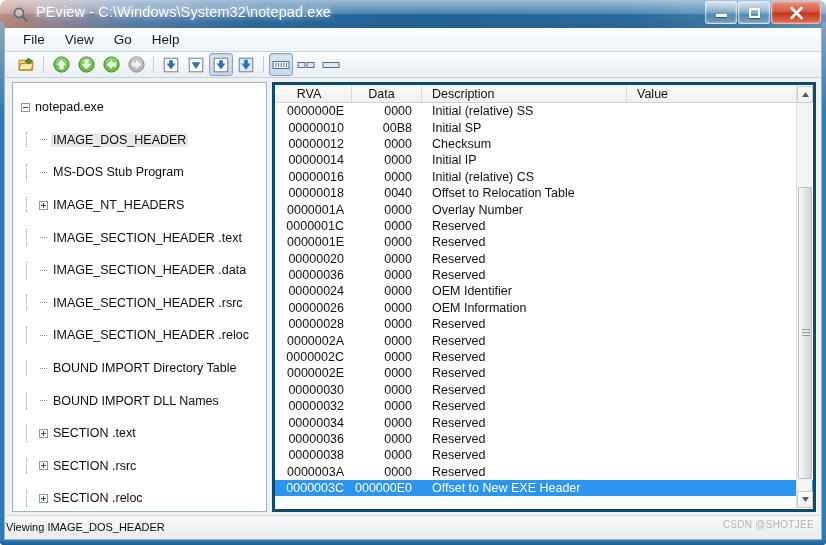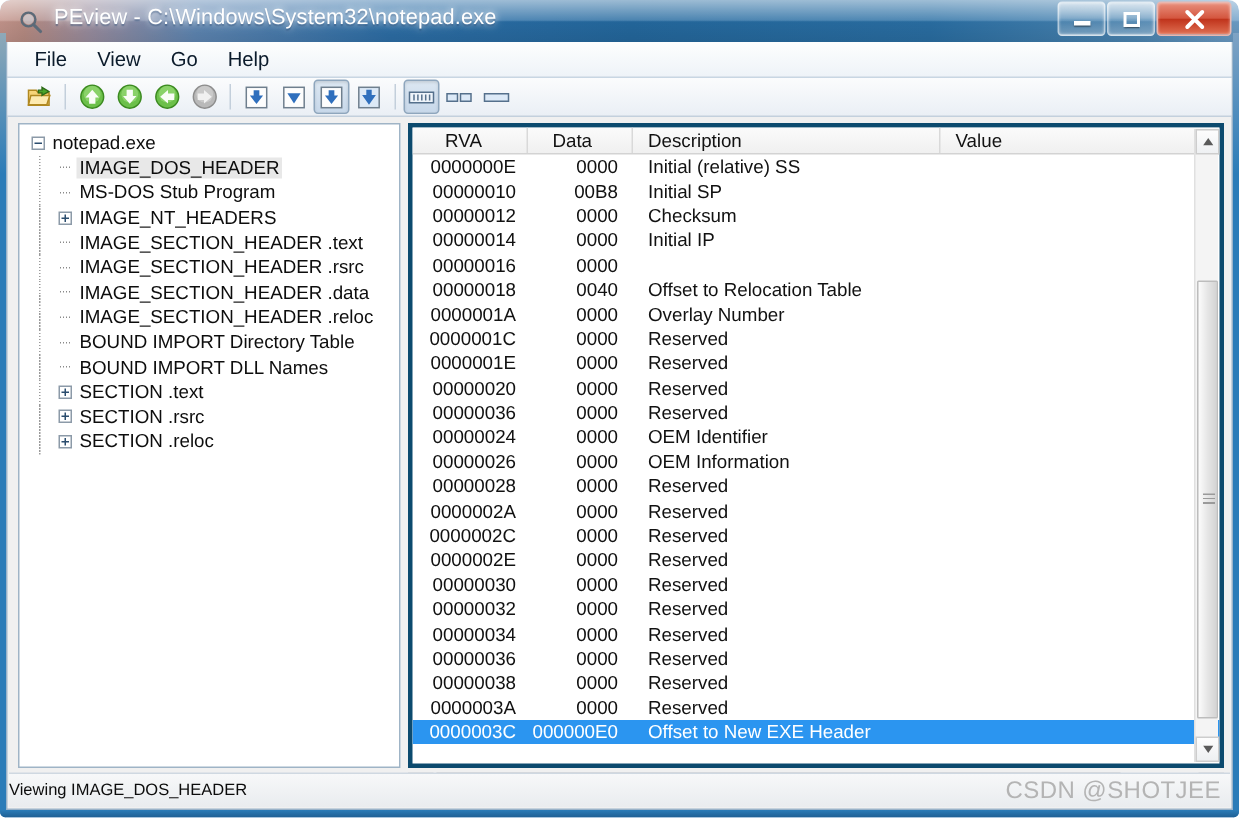--- a/index.html
+++ b/index.html
@@ -145,21 +145,21 @@
   .list-panel {
     position: absolute; left: 267px; top: 54px;
     width: 544px; height: 430px;
     background: #ffffff;
     border: 3px solid #0c4a6e;
     box-sizing: border-box;
     overflow: hidden;
   }
 
   
-  .tree { padding: 4px 0 0 4px; font-size: 12.5px; color: #0d0d0d; }
+  .tree { padding: 16px 0 0 4px; font-size: 12.5px; color: #0d0d0d; }
   .tnode {
     display: flex; align-items: center; height: 16.6px;
     white-space: nowrap; cursor: default;
   }
   .tnode .lbl { padding: 0 2px; }
   .tnode.sel .lbl { background: #e8e8e8; }
   .tbox {
     width: 9px; height: 9px; box-sizing: border-box;
     border: 1px solid #8c9aa8; background: #fff;
     position: relative; margin-right: 3px; flex: 0 0 auto;
@@ -175,21 +175,21 @@
   }
   .tdash::before {
     content:""; position:absolute; left:1px; width:7px; top:4px; height:1px;
     background: repeating-linear-gradient(to right,#8a8a8a 0 1px, transparent 1px 2px);
   }
   .tconn {
     position:absolute; left:0; width:1px; top:0; bottom:0;
     background: repeating-linear-gradient(to bottom,#9a9a9a 0 1px, transparent 1px 2px);
   }
   .indent1 { padding-left: 4px; }
-  .indent2 { padding-left: 22px; position: relative; }
+  .indent2 { padding-left: 22px; position: relative; margin-top: 16px; }
 
   
   .lhead {
     display: flex; height: 17px; align-items: stretch;
     background: linear-gradient(to bottom,#fbfbfb,#f0f0f0);
     border-bottom: 1px solid #d3d3d3;
     font-size: 12.5px; color: #111;
   }
   .lhead .cell {
     display: flex; align-items: center; justify-content: center;
@@ -256,21 +256,21 @@
     background: linear-gradient(to bottom,#f7f8f9,#e9ecef);
     border-top: 1px solid #cfd8e1;
     display: flex; align-items: center;
     box-sizing: border-box;
   }
   .status-text {
     font-size: 11px; color: #0c0c0c; padding-left: 0;
   }
   .watermark {
     position: absolute; right: 6px; top: 3px;
-    font-size: 16px; color: #b4b4b4; letter-spacing: .3px;
+    font-size: 10px; color: #b4b4b4; letter-spacing: .3px;
   }
   svg { display:block; }
 </style>
 </head>
 <body>
 
 <div class="window">
 
   <div class="titlebar">
     <span class="title-icon">
@@ -460,26 +460,26 @@
               <span class="lbl">IMAGE_NT_HEADERS</span>
             </div>
             <div class="tnode indent2">
               <span class="tconn" style="left: 9px;"></span>
               <span class="tdash"></span>
               <span class="lbl">IMAGE_SECTION_HEADER .text</span>
             </div>
             <div class="tnode indent2">
               <span class="tconn" style="left: 9px;"></span>
               <span class="tdash"></span>
+              <span class="lbl">IMAGE_SECTION_HEADER .data</span>
+            </div>
+            <div class="tnode indent2">
+              <span class="tconn" style="left: 9px;"></span>
+              <span class="tdash"></span>
               <span class="lbl">IMAGE_SECTION_HEADER .rsrc</span>
-            </div>
-            <div class="tnode indent2">
-              <span class="tconn" style="left: 9px;"></span>
-              <span class="tdash"></span>
-              <span class="lbl">IMAGE_SECTION_HEADER .data</span>
             </div>
             <div class="tnode indent2">
               <span class="tconn" style="left: 9px;"></span>
               <span class="tdash"></span>
               <span class="lbl">IMAGE_SECTION_HEADER .reloc</span>
             </div>
             <div class="tnode indent2">
               <span class="tconn" style="left: 9px;"></span>
               <span class="tdash"></span>
               <span class="lbl">BOUND IMPORT Directory Table</span>
@@ -536,20 +536,21 @@
           </div>
           <div class="lrow">
             <div class="c c-rva">00000014</div>
             <div class="c c-data">0000</div>
             <div class="c c-desc">Initial IP</div>
             <div class="c c-val"></div>
           </div>
           <div class="lrow">
             <div class="c c-rva">00000016</div>
             <div class="c c-data">0000</div>
+            <div class="c c-desc">Initial (relative) CS</div>
             <div class="c c-val"></div>
           </div>
           <div class="lrow">
             <div class="c c-rva">00000018</div>
             <div class="c c-data">0040</div>
             <div class="c c-desc">Offset to Relocation Table</div>
             <div class="c c-val"></div>
           </div>
           <div class="lrow">
             <div class="c c-rva">0000001A</div>

